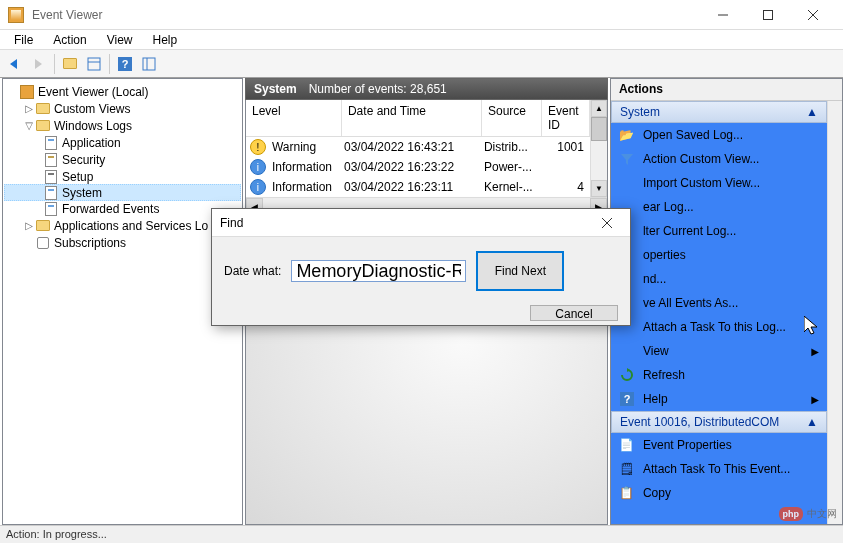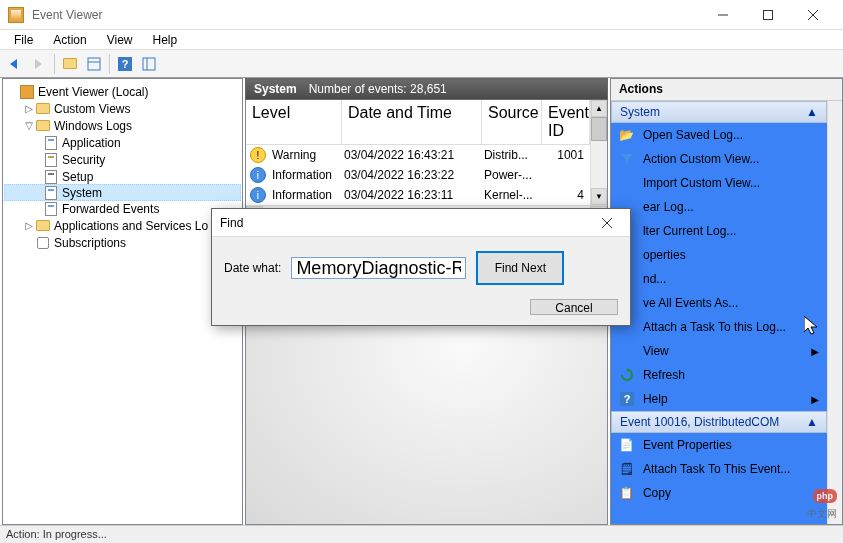--- a/index.html
+++ b/index.html
@@ -41,21 +41,21 @@
   .page-icon.sec::after { background:#c0a050; }
   .page-icon.setup::after { background:#777; }
   .sub-icon { width: 12px; height: 12px; border: 1px solid #888; background: #fff; border-radius: 2px; }
   
   
   .center-panel { flex: 1; display: flex; flex-direction: column; margin-right: 2px; }
   .panel-header { height: 22px; background: linear-gradient(#6b6b6b,#4a4a4a); color: #fff; font-size: 12px; display: flex; align-items: center; padding: 0 8px; border: 1px solid #666; gap: 12px; }
   .panel-header b { font-weight: 600; }
   
   .grid-wrap { border: 1px solid #828790; border-top: none; background: #fff; }
-  .grid-head { display: flex; background: #fff; border-bottom: 1px solid #ddd; font-size: 16px; }
+  .grid-head { display: flex; background: #fff; border-bottom: 1px solid #ddd; font-size: 12px; }
   .grid-head div { padding: 4px 6px; border-right: 1px solid #e0e0e0; }
   .grid-body { font-size: 12px; }
   .grid-row { display: flex; align-items: center; height: 20px; }
   .grid-row .lvl-icon { width: 16px; height: 16px; margin: 0 4px; border-radius: 50%; display: flex; align-items: center; justify-content: center; font-size: 10px; color: #fff; }
   .lvl-warn { background: #ffd24a; color: #000 !important; border: 1px solid #cc9a00; }
   .lvl-info { background: #4a90e2; border: 1px solid #2a70c2; }
   .grid-row span { padding: 0 2px; white-space: nowrap; overflow: hidden; }
   
   .hscroll { height: 17px; background: #f0f0f0; border-top: 1px solid #ddd; display: flex; }
   .hscroll .arrow { width: 17px; height: 17px; background: #e0e0e0; border: 1px solid #ccc; display: flex; align-items: center; justify-content: center; font-size: 9px; }
@@ -73,36 +73,36 @@
   .action-item .chev { margin-left: auto; font-size: 10px; }
   
   .scrollbar-right { width: 15px; background: #f0f0f0; border-left: 1px solid #ddd; }
   
   
   .find-dialog { position: absolute; left: 211px; top: 208px; width: 420px; height: 118px; background: #f0f0f0; border: 1px solid #646464; box-shadow: 3px 3px 12px rgba(0,0,0,.35); z-index: 100; }
   .find-title { height: 28px; background: #fff; display: flex; align-items: center; padding: 0 8px; font-size: 12px; border-bottom: 1px solid #ddd; }
   .find-close { margin-left: auto; width: 30px; text-align: center; font-size: 14px; }
   .find-body { padding: 14px 12px; display: flex; align-items: center; gap: 10px; font-size: 12px; }
   .find-body input { width: 175px; height: 22px; border: 1px solid #7a9fd4; padding: 0 4px; font-size: 18px; }
-  .find-body button { width: 88px; height: 34px; background: #e1e1e1; border: 2px solid #0078d7; font-size: 12px; }
+  .find-body button { width: 88px; height: 40px; background: #e1e1e1; border: 2px solid #0078d7; font-size: 12px; }
   .find-foot { display: flex; justify-content: flex-end; padding: 0 12px 10px; }
   .find-foot button { width: 88px; height: 16px; background: #e1e1e1; border: 1px solid #adadad; font-size: 12px; }
   
   
   .statusbar { height: 19px; background: #f0f0f0; border-top: 1px solid #ccc; font-size: 11px; padding: 2px 6px; color: #333; }
   
   
   .cursor { position: absolute; left: 804px; top: 316px; z-index: 200; pointer-events: none; }
   
   .vscroll-col { width: 17px; background: #f0f0f0; border-left: 1px solid #ddd; display: flex; flex-direction: column; }
   .vscroll-col .arrow { height: 17px; background: #e0e0e0; border: 1px solid #ccc; display: flex; align-items: center; justify-content: center; font-size: 8px; }
   .vscroll-col .thumb { height: 24px; background: #cdcdcd; border: 1px solid #aaa; margin: 0; }
   
   
-  .watermark { position: absolute; right: 6px; bottom: 22px; display: flex; align-items: flex-end; gap: 4px; opacity: .85; flex-direction: column; }
+  .watermark { position: absolute; right: 6px; bottom: 22px; display: flex; align-items: flex-start; gap: 4px; opacity: .85; }
   .wm-badge { background: #d84b3c; color: #fff; font-size: 9px; font-weight: bold; padding: 2px 4px; border-radius: 6px; }
   .wm-text { font-size: 10px; color: #666; }
 </style>
 </head>
 <body>
 
 <div class="titlebar">
   <div class="app-icon"></div>
   <div class="title">Event Viewer</div>
   <div class="win-btns">

